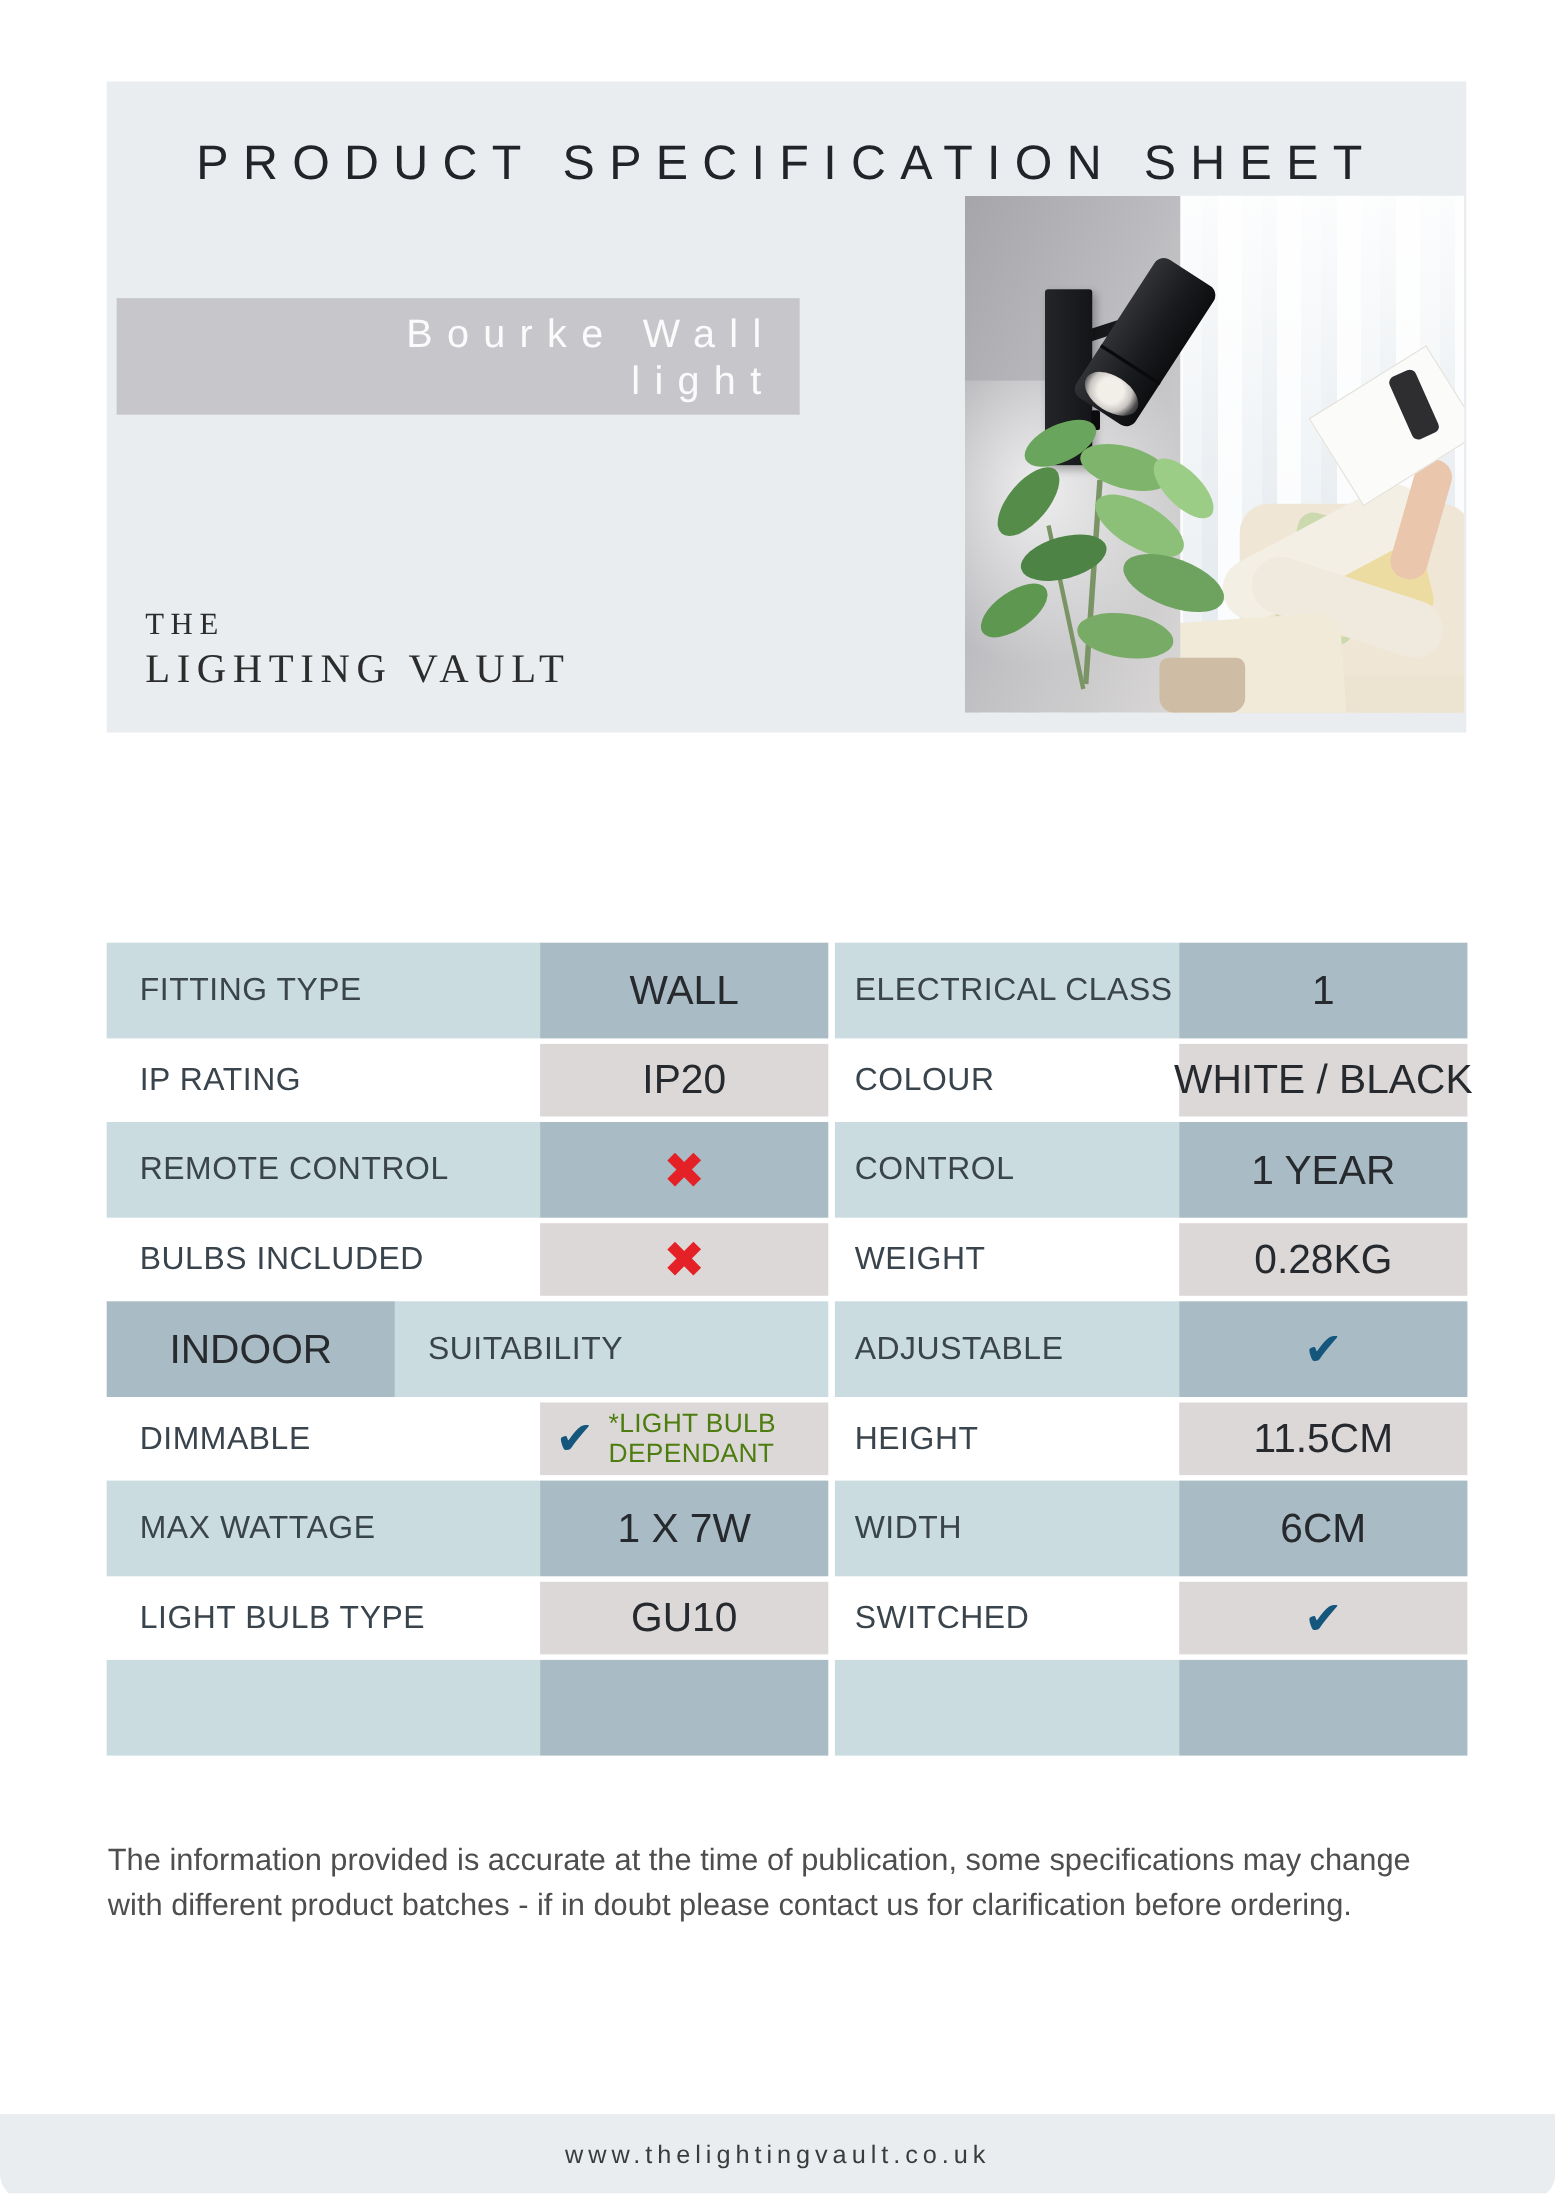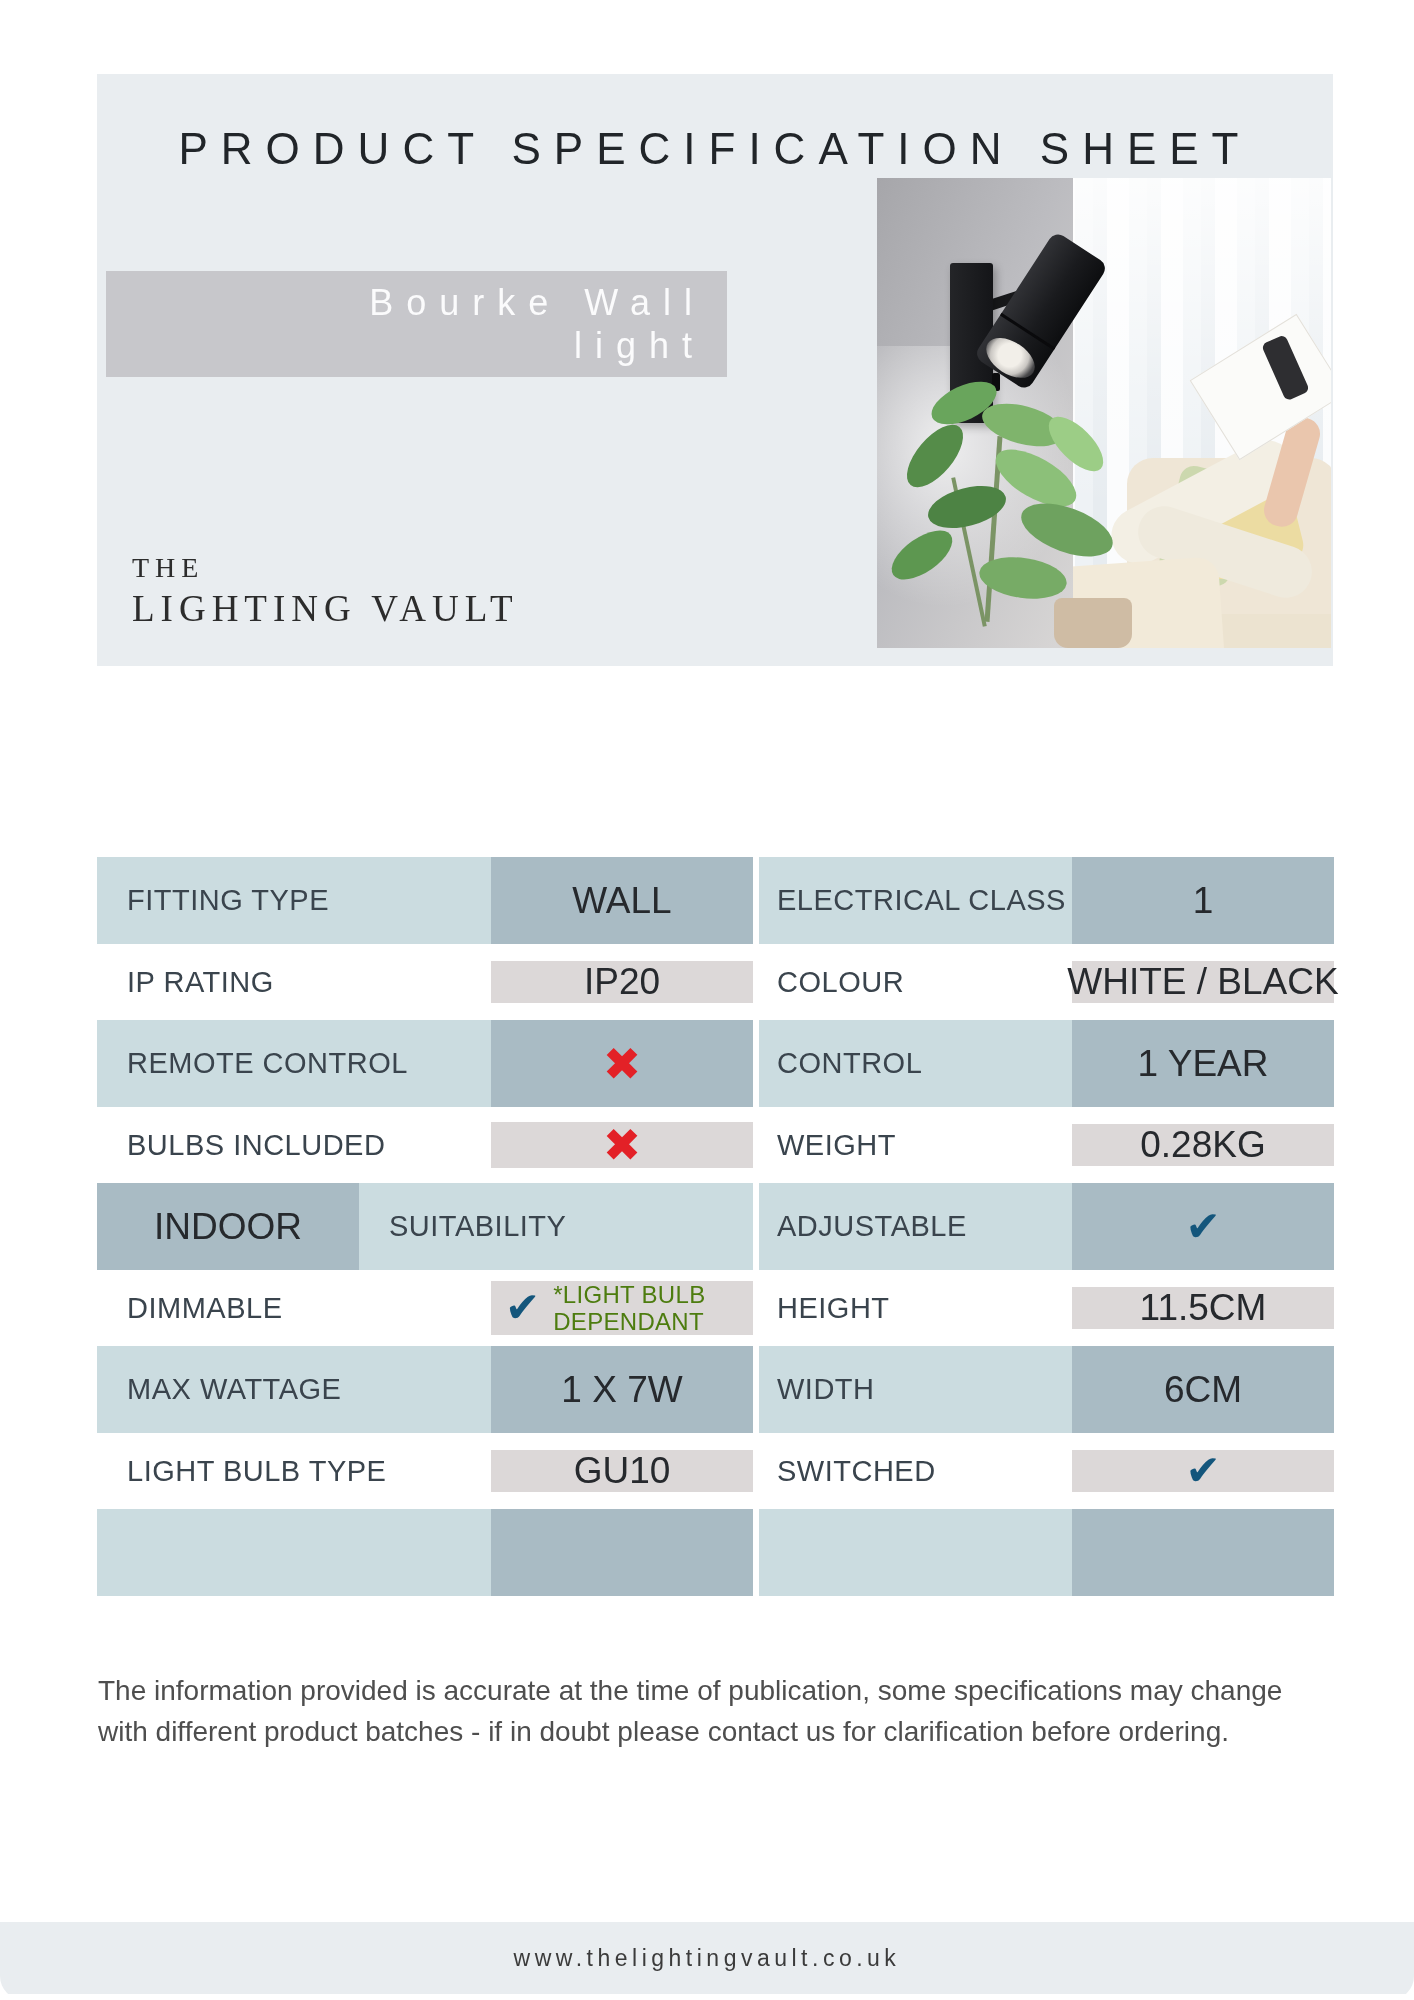--- a/index.html
+++ b/index.html
@@ -60,21 +60,21 @@
   .l6{left:150px;top:132px;width:96px;height:44px;background:#6ea25f;transform:rotate(20deg);}
   .l7{left:18px;top:162px;width:70px;height:34px;background:#5d9750;transform:rotate(-35deg);}
   .l8{left:110px;top:182px;width:88px;height:40px;background:#77ab66;transform:rotate(8deg);}
   .l9{left:172px;top:52px;width:70px;height:32px;background:#9ccd86;transform:rotate(45deg);}
   .pot{position:absolute;left:185px;top:222px;width:78px;height:50px;background:#cfbca4;border-radius:8px 8px 14px 14px;}
 
   
   .spec-table{position:absolute;left:97px;top:857px;width:1237px;}
   .spec-row{display:flex;margin-bottom:5px;}
   .spec-row.blue{height:87px;}
-  .spec-row.plain{height:66px;align-items:center;}
+  .spec-row.plain{height:66px;}
   .cell{display:flex;align-items:center;box-sizing:border-box;}
   .label-left{width:394px;padding-left:30px;}
   .value-left{width:262px;justify-content:center;}
   .col-gap{width:6px;}
   .label-right{width:313px;padding-left:18px;}
   .value-right{width:262px;justify-content:center;}
   .blue .label{background:#cbdce0;}
   .blue .value{background:#a9bbc4;}
   .plain .value{background:#dcd8d8;}
   .label{font-size:29px;color:#3a444d;letter-spacing:.5px;}

